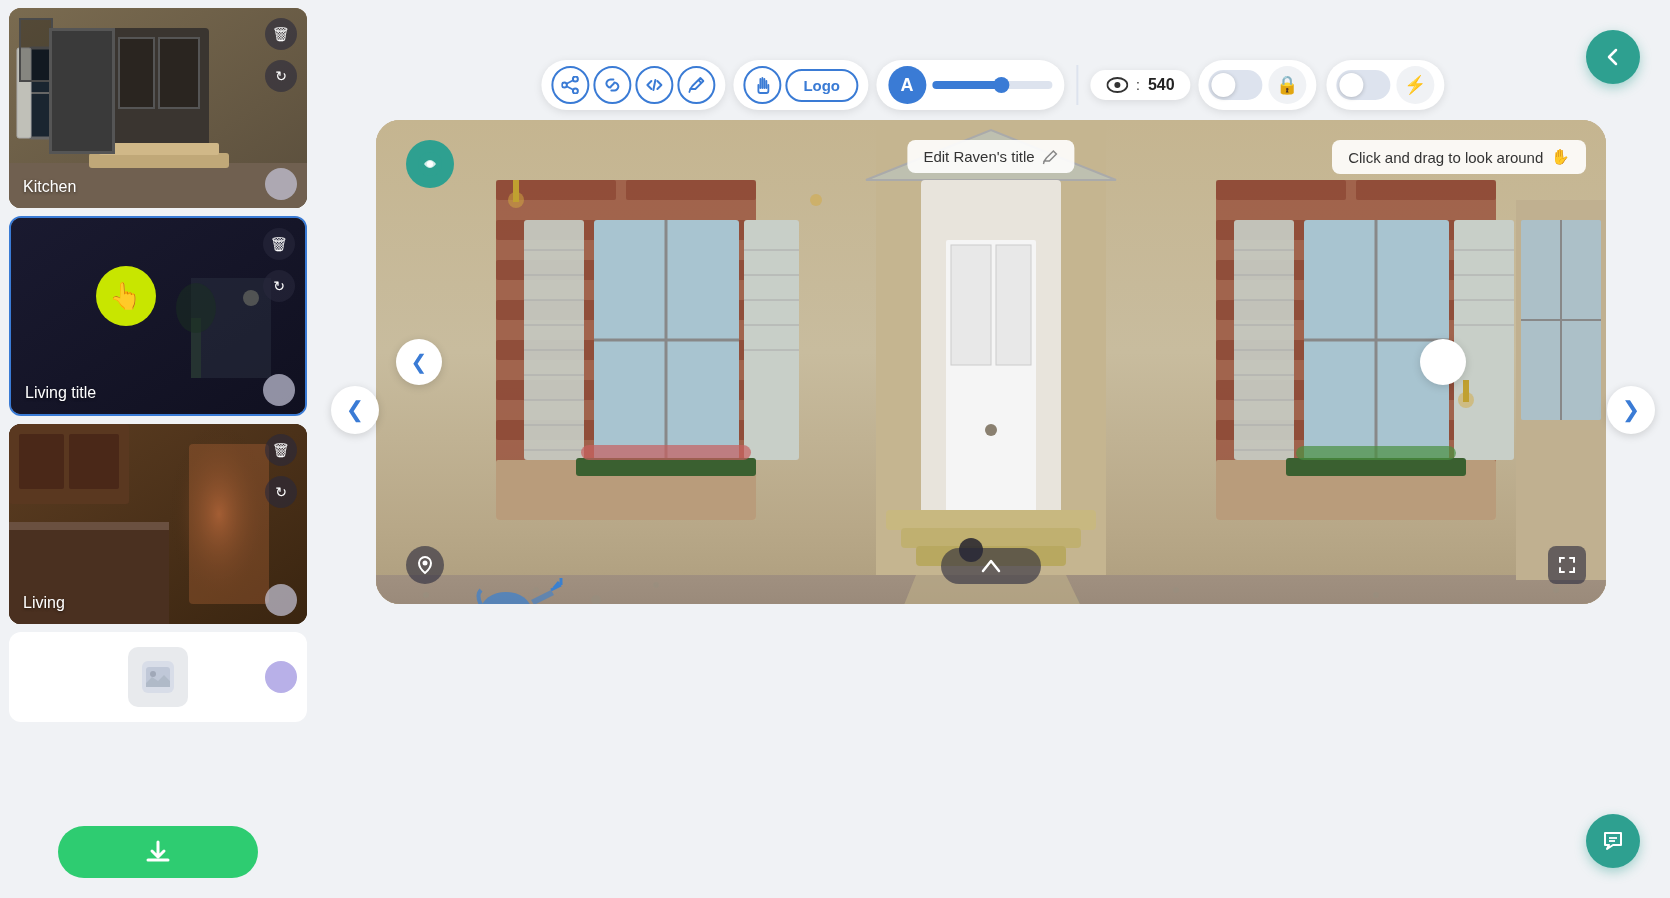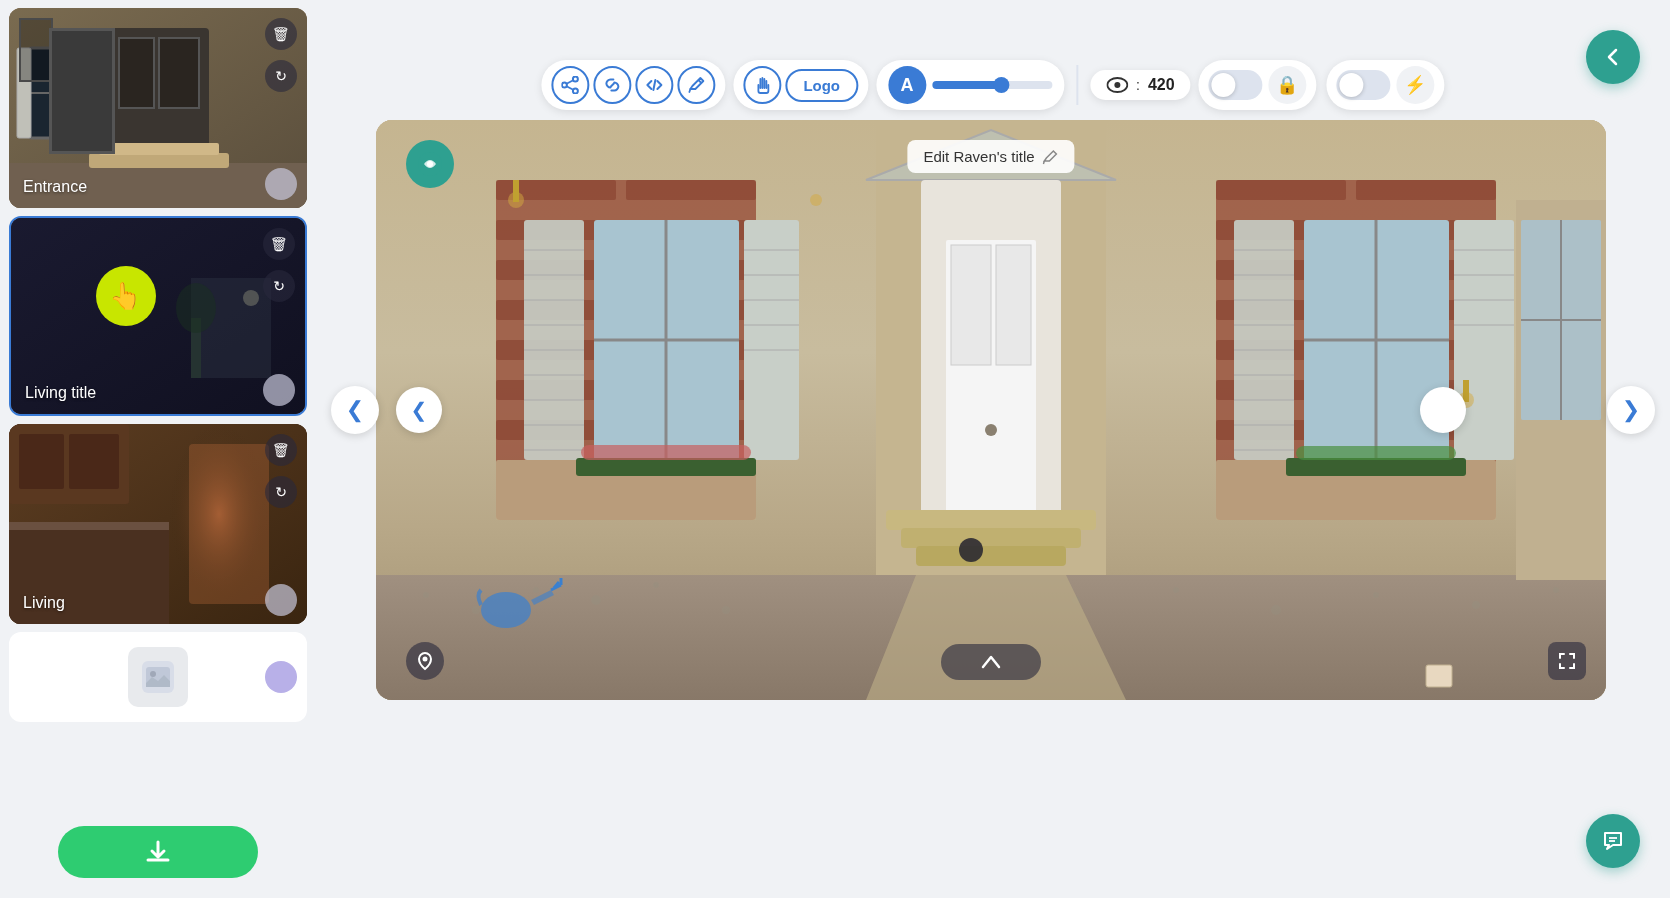--- a/index.html
+++ b/index.html
@@ -326,22 +326,22 @@
       font-size: 18px;
       color: #555;
     }
 
     
     .panorama-viewer {
       position: absolute;
       top: 120px;
       left: 60px;
       width: 1230px;
-      height: 580px;
-      border-radius: 16px;
+      height: 484px;
+      border-radius: 24px;
       overflow: hidden;
       background: linear-gradient(180deg, #c8b89a 0%, #b8a88a 20%, #c5b59c 40%, #d4c4aa 60%, #b0a090 80%, #a09080 100%);
     }
 
     
     .house-facade {
       width: 100%; height: 100%;
       position: relative;
       background: linear-gradient(180deg, #c2b49a 0%, #cbbfa8 30%, #c0b59c 60%, #a89880 80%, #8a7a68 100%);
     }
@@ -523,21 +523,21 @@
 
         <circle cx="92" cy="35" r="6" fill="#d4aa40" opacity="0.7"></circle>
         <rect x="90" y="20" width="4" height="16" fill="#c0a030"></rect>
 
         <rect x="0" y="155" width="298" height="45" fill="#706050"></rect>
 
         <rect x="80" y="145" width="140" height="15" fill="#c0a878" rx="3"></rect>
         <rect x="90" y="135" width="120" height="12" fill="#d0b888" rx="2"></rect>
       </svg>
     </div>
-    <span class="room-label">Entrance</span>
+    <span class="room-label">Kitchen</span>
     <button class="room-delete-btn">🗑</button>
     <button class="room-refresh-btn">↻</button>
     <button class="room-circle-btn"></button>
   </div>
 
   <div class="room-card living" style="border: 2px solid #3a7bd5;">
     <div class="room-card-bg">
       <svg width="298" height="200" viewBox="0 0 298 200">
         <rect width="298" height="200" fill="#181828"></rect>
         <rect x="0" y="0" width="298" height="200" fill="url(#living-grad)"></rect>
@@ -675,21 +675,21 @@
     </div>
 
     <div class="toolbar-divider"></div>
 
     <div class="views-group">
       <svg width="22" height="16" viewBox="0 0 22 16">
         <ellipse cx="11" cy="8" rx="10" ry="7" stroke="#333" stroke-width="1.8" fill="none"></ellipse>
         <circle cx="11" cy="8" r="3" fill="#333"></circle>
       </svg>
       <span style="color:#333; font-size:14px;">:</span>
-      <span class="view-count">420</span>
+      <span class="view-count">540</span>
     </div>
 
     <div class="toggle-group">
       <div class="toolbar-group" style="gap: 6px;">
         <div class="toggle-pill">
           <div class="knob"></div>
         </div>
         <button class="lock-btn">🔒</button>
       </div>
       <div class="toolbar-group" style="gap: 6px;">
@@ -900,20 +900,24 @@
       
       <div class="edit-title-bar">
         <span>Edit Raven's title</span>
         <svg width="16" height="16" viewBox="0 0 16 16">
           <path d="M2 12 L4 9 L11 2 L14 5 L7 12 Z" stroke="#888" stroke-width="1.5" fill="none"></path>
           <line x1="2" y1="12" x2="1" y2="15" stroke="#888" stroke-width="1.5"></line>
         </svg>
       </div>
 
       
+      <div class="look-around-hint">
+        <span>Click and drag to look around</span>
+        <span>✋</span>
+      </div>
 
       
       <button class="nav-arrow left">
         <span>❮</span>
       </button>
       <button class="nav-arrow right" style="right: 140px;">
         
       </button>
 
       

